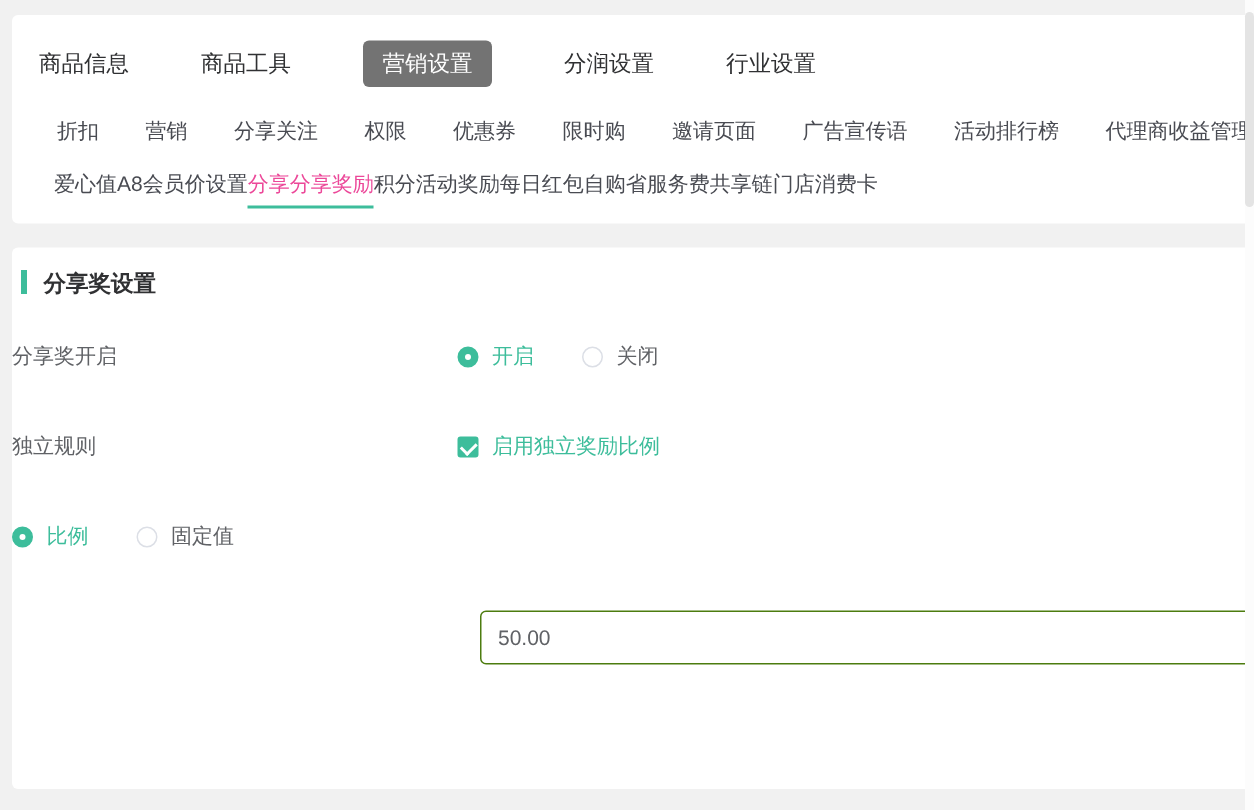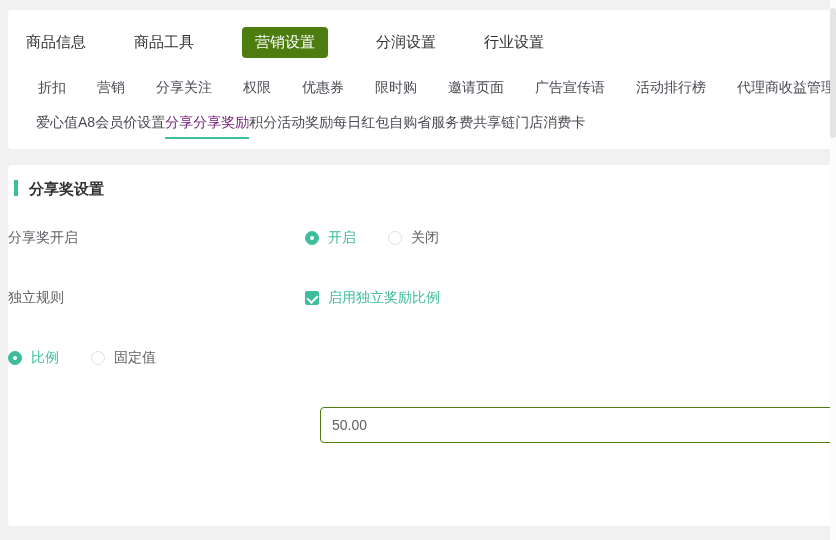--- a/index.html
+++ b/index.html
@@ -17,35 +17,35 @@
   }
   
   .nav-card { margin-top: 10px; padding: 17px 0 10px 0; }
   .row1 {
     display: flex; align-items: center; gap: 48px;
     padding-left: 18px; height: 30px;
     font-size: 15px; color: #303133;
   }
   .top-tab { cursor: pointer; white-space: nowrap; }
   .top-tab.pill {
-    background: #4d7c0f; color: #fff;
+    background: #737373; color: #fff;
     padding: 6px 13px; border-radius: 4px;
   }
   .row2 {
     display: flex; gap: 31px; padding: 22px 0 0 30px;
     font-size: 14px; color: #494b52; white-space: nowrap;
   }
   .row3 {
     display: flex; padding: 17px 0 0 28px;
     font-size: 14px; color: #494b52; white-space: nowrap;
   }
   .sub-item { cursor: pointer; text-align: center; }
   .row3 .sub-item { padding-bottom: 5px; }
   .row3 .sub-item.active {
-    color: #701a75;
+    color: #ec4899;
     border-bottom: 2px solid #3dbd9b;
   }
   
   .section-card { margin-top: 16px; height: 361px; padding-top: 15px; }
   .section-header { display: flex; align-items: flex-start; padding-left: 6px; }
   .section-bar { width: 4px; height: 16px; background: #3dbd9b; margin-right: 11px; }
   .section-title { font-size: 15px; font-weight: bold; color: #303133; }
   
   .form { margin-top: 28px; }
   .form-row { display: flex; align-items: center; margin-bottom: 38px; height: 22px; }

